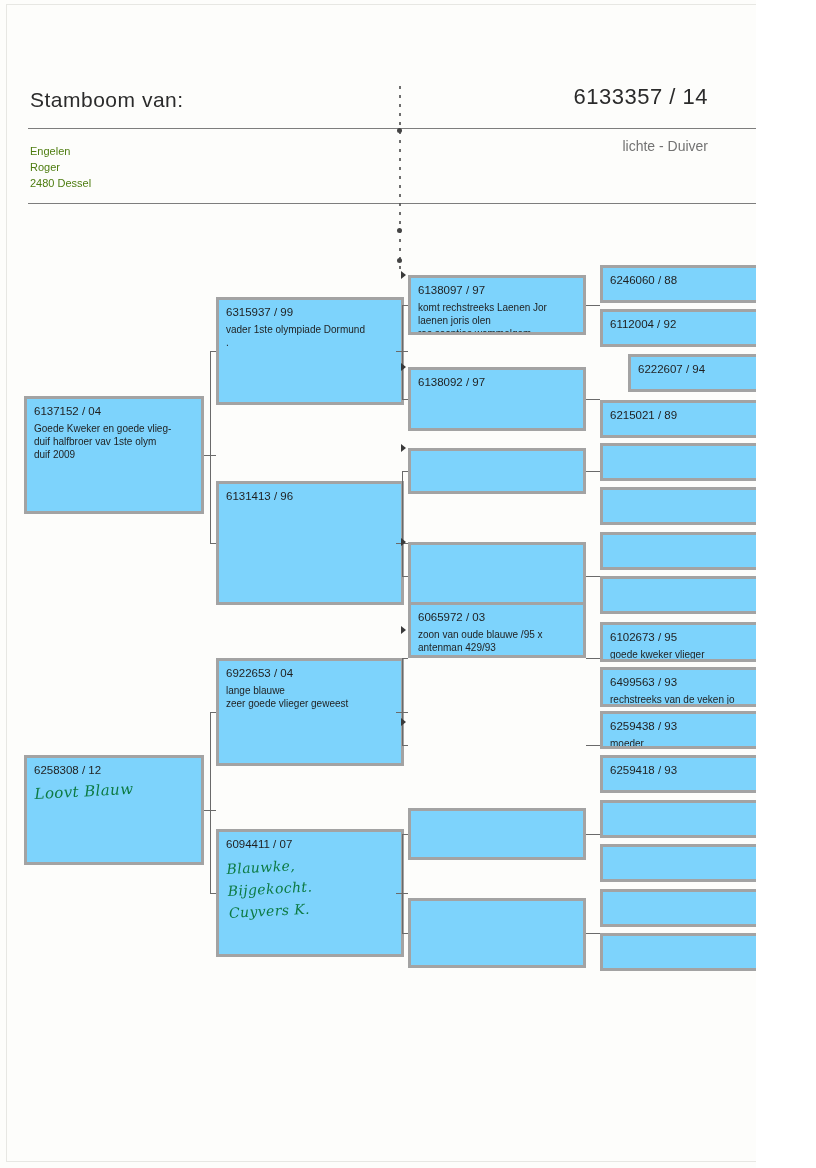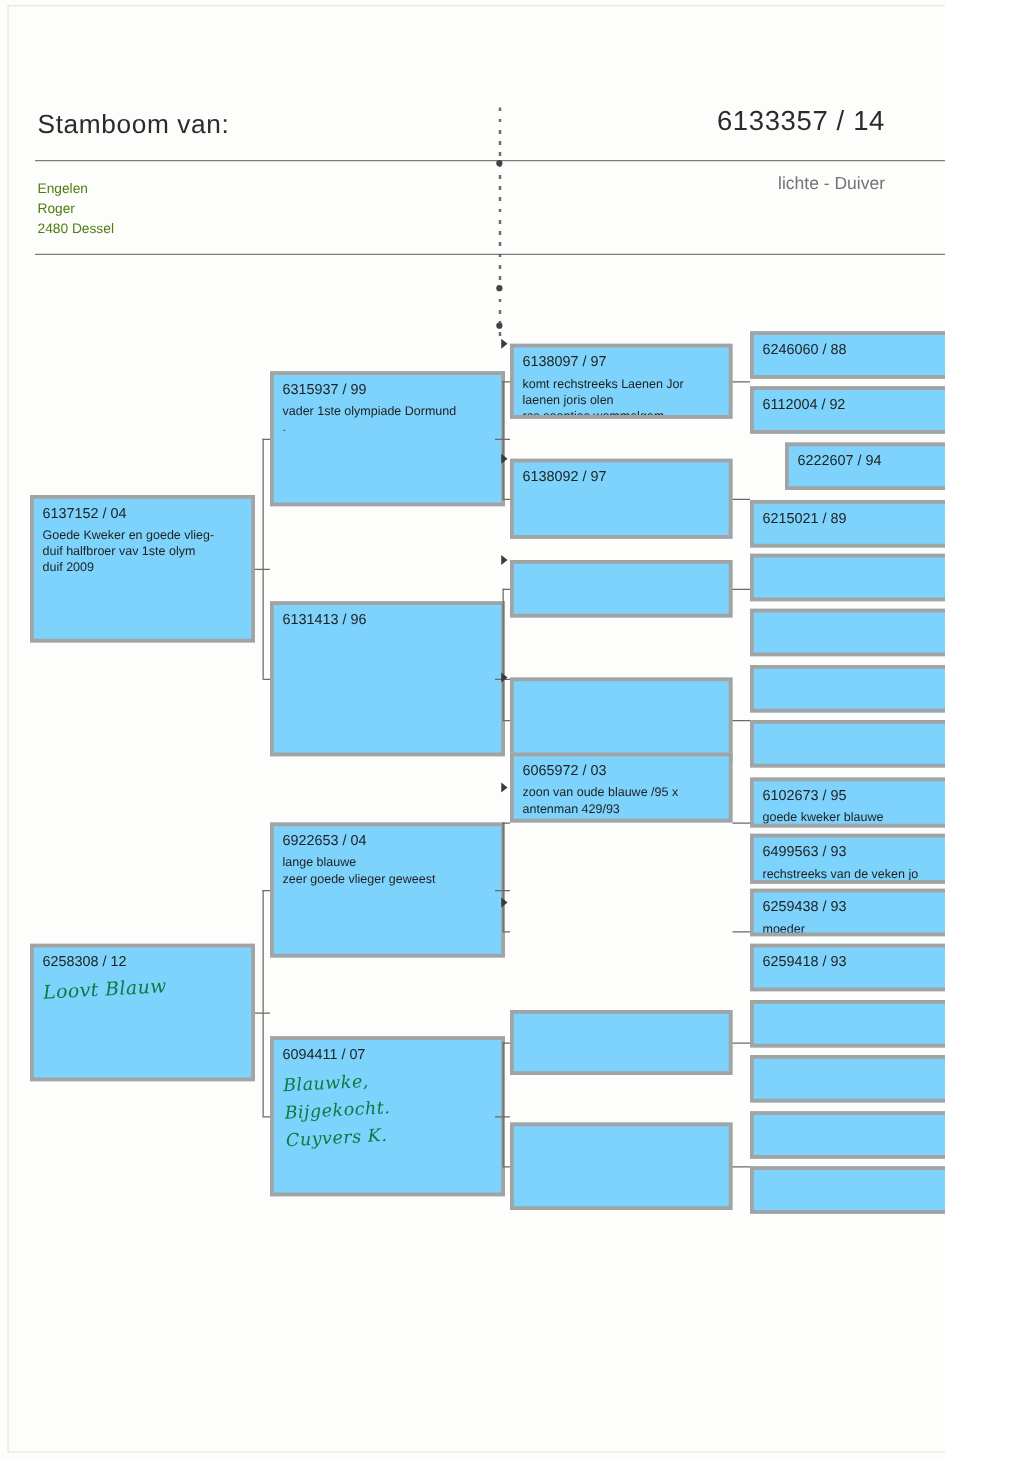--- a/index.html
+++ b/index.html
@@ -259,21 +259,21 @@
   <div class="box" style="left:600px; top:532px; width:178px; height:38px;">
     <span class="ring"></span>
     <span class="note"></span>
   </div>
   <div class="box" style="left:600px; top:576px; width:178px; height:38px;">
     <span class="ring"></span>
     <span class="note"></span>
   </div>
   <div class="box" style="left:600px; top:622px; width:178px; height:40px;">
     <span class="ring">6102673 / 95</span>
-    <span class="note">goede kweker blauwe</span>
+    <span class="note">goede kweker vlieger</span>
   </div>
   <div class="box" style="left:600px; top:667px; width:178px; height:40px;">
     <span class="ring">6499563 / 93</span>
     <span class="note">rechstreeks van de veken jo</span>
   </div>
   <div class="box" style="left:600px; top:711px; width:178px; height:38px;">
     <span class="ring">6259438 / 93</span>
     <span class="note">moeder</span>
   </div>
   <div class="box" style="left:600px; top:755px; width:178px; height:38px;">

